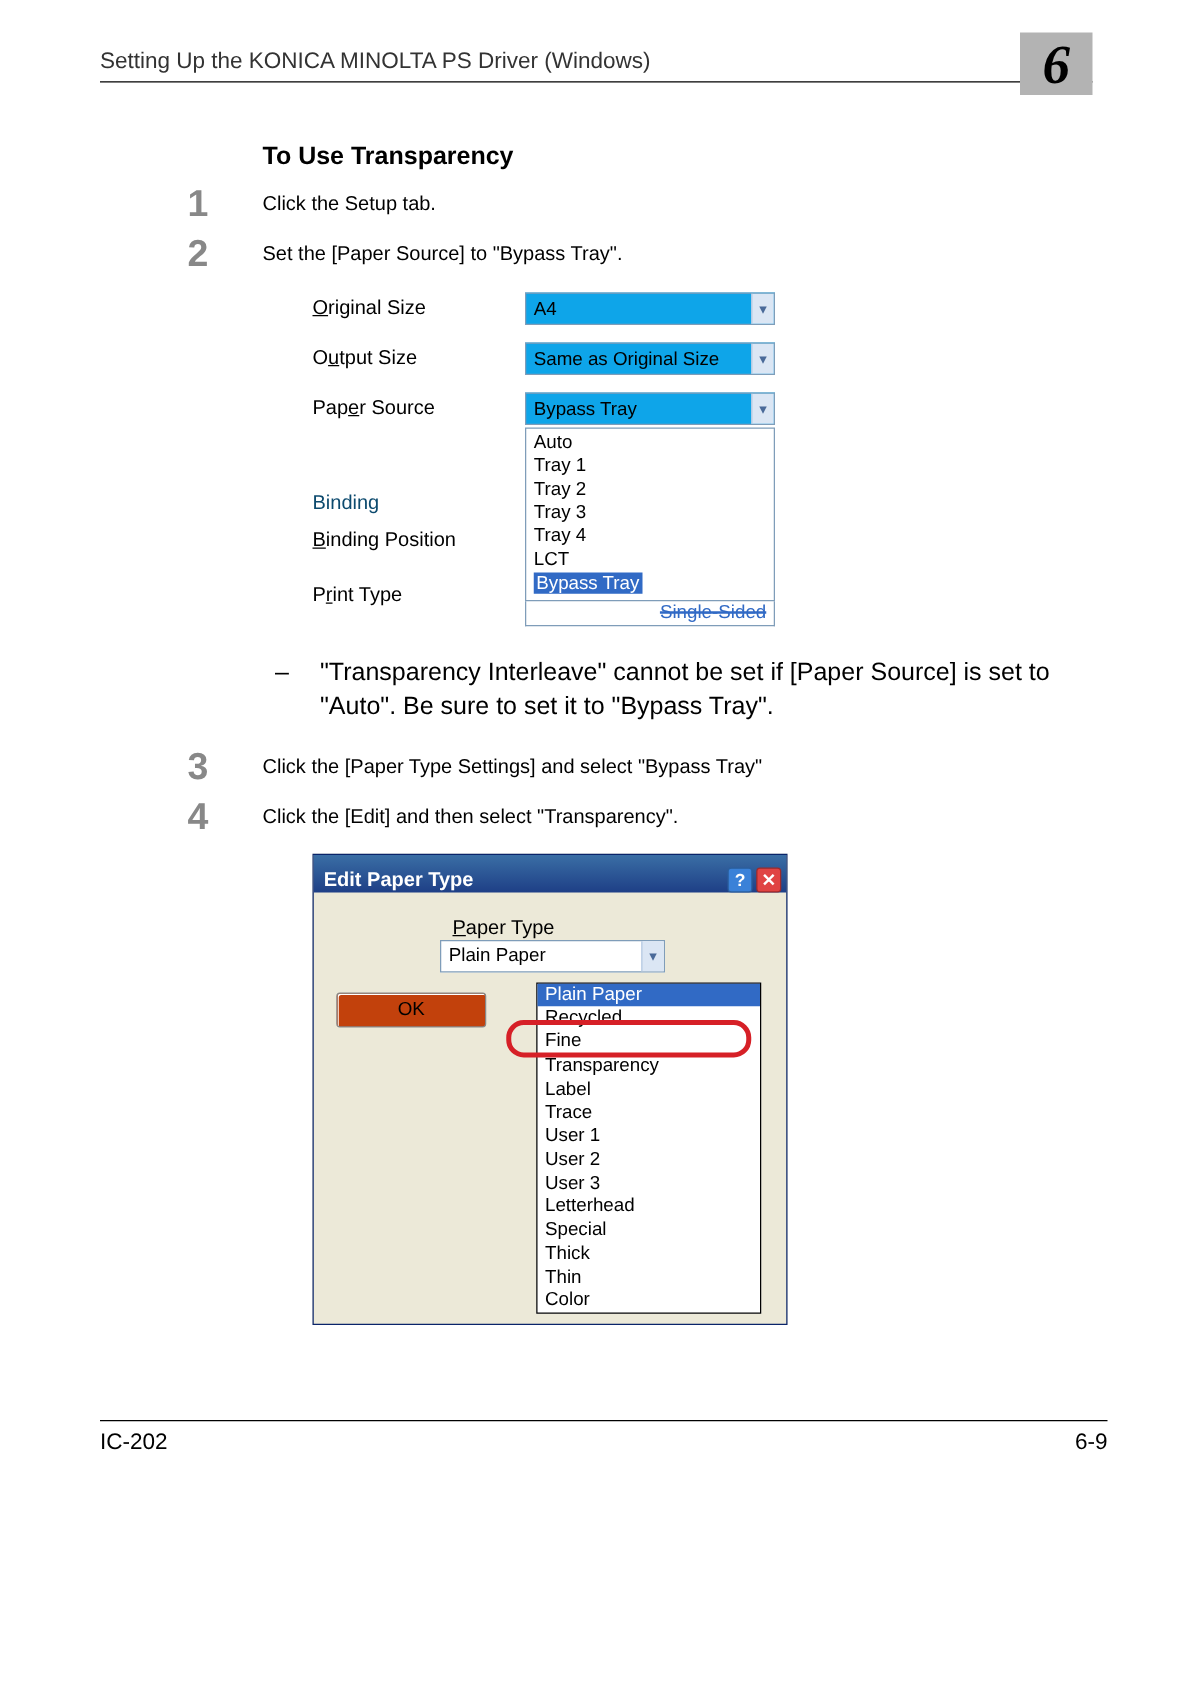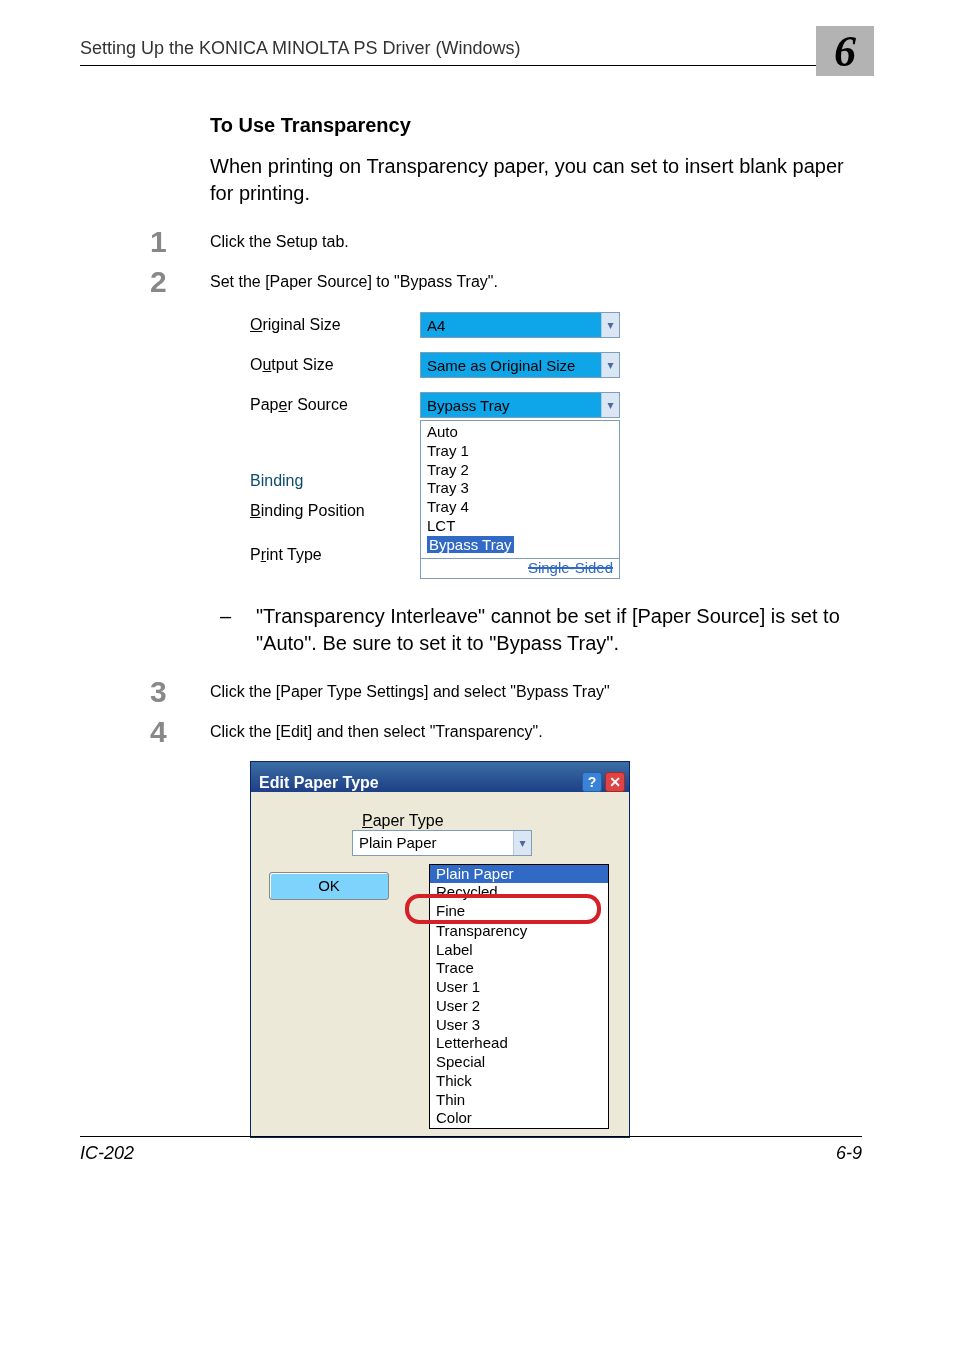--- a/index.html
+++ b/index.html
@@ -44,47 +44,46 @@
     .fig2-title { height: 30px; background: linear-gradient(#3a6ea5, #1e3f86); color: #fff; display: flex; align-items: flex-end; justify-content: space-between; padding: 0 4px 0 8px; font-weight: bold; font-size: 16px; }
     .fig2-title .icons { display: flex; gap: 3px; }
     .fig2-title .ticon { width: 20px; height: 20px; border-radius: 3px; display: flex; align-items: center; justify-content: center; font-weight: bold; font-size: 14px; color: #fff; }
     .help-icon { background: #3a81d8; border: 1px solid #2a5f9e; }
     .close-icon { background: #e04343; border: 1px solid #9e2a2a; }
     .fig2-body { padding: 20px 14px 8px 18px; position: relative; }
     .fig2-row1 { display: flex; align-items: center; flex-direction: column; }
     .fig2-label { width: 160px; font-size: 16px; }
     .fig2-select { width: 180px; height: 26px; background: #fff; border: 1px solid #7f9db9; display: flex; align-items: center; justify-content: space-between; padding-left: 6px; font-size: 15px; }
     .fig2-select .arrow { width: 18px; height: 24px; background: #dbe6f4; display: flex; align-items: center; justify-content: center; color: #4a6a99; font-size: 12px; border-left: 1px solid #b5c9e2; }
-    .fig2-btn { width: 120px; height: 28px; background: #7dd3fc; border: 1px solid #888; border-radius: 3px; display: flex; align-items: center; justify-content: center; font-size: 15px; margin-top: 16px; box-shadow: inset 1px 1px 0 #fff; }
+    .fig2-btn { width: 120px; height: 28px; background: #c2410c; border: 1px solid #888; border-radius: 3px; display: flex; align-items: center; justify-content: center; font-size: 15px; margin-top: 16px; box-shadow: inset 1px 1px 0 #fff; }
     .fig2-list { width: 180px; border: 1px solid #000; background: #fff; font-size: 15px; line-height: 1.25; margin-left: 160px; margin-top: -36px; overflow: visible; position: relative; }
     .fig2-list div { padding: 0 6px; white-space: nowrap; }
     .fig2-list .sel { background: #316ac5; color: #fff; }
     .red-ring { position: absolute; border: 4px solid #d62027; border-radius: 14px; width: 196px; height: 30px; left: 154px; top: 102px; pointer-events: none; }
 
-    .footer { position: absolute; bottom: 36px; left: 80px; right: 92px; font-style: italic; }
+    .footer { position: absolute; bottom: 36px; left: 80px; right: 68px; }
     .footer-line { border: none; border-top: 1px solid #000; margin-bottom: 6px; }
     .footer-row { display: flex; justify-content: space-between; font-size: 18px; }
   </style>
 </head>
 <body>
 
 <div class="page">
 
   <div class="header">
     <div class="header-title">Setting Up the KONICA MINOLTA PS Driver (Windows)</div>
     <hr class="header-line">
     <div class="chapter-badge">
       <span>6</span>
     </div>
   </div>
 
   <div class="body-region">
 
     <div class="heading">To Use Transparency</div>
-    <div class="para">When printing on Transparency paper, you can set to insert blank paper for printing.</div>
 
     <div class="step">
       <div class="step-num">1</div>
       <div class="step-text">Click the Setup tab.</div>
     </div>
 
     <div class="step">
       <div class="step-num">2</div>
       <div class="step-text">Set the [Paper Source] to "Bypass Tray".</div>
     </div>

